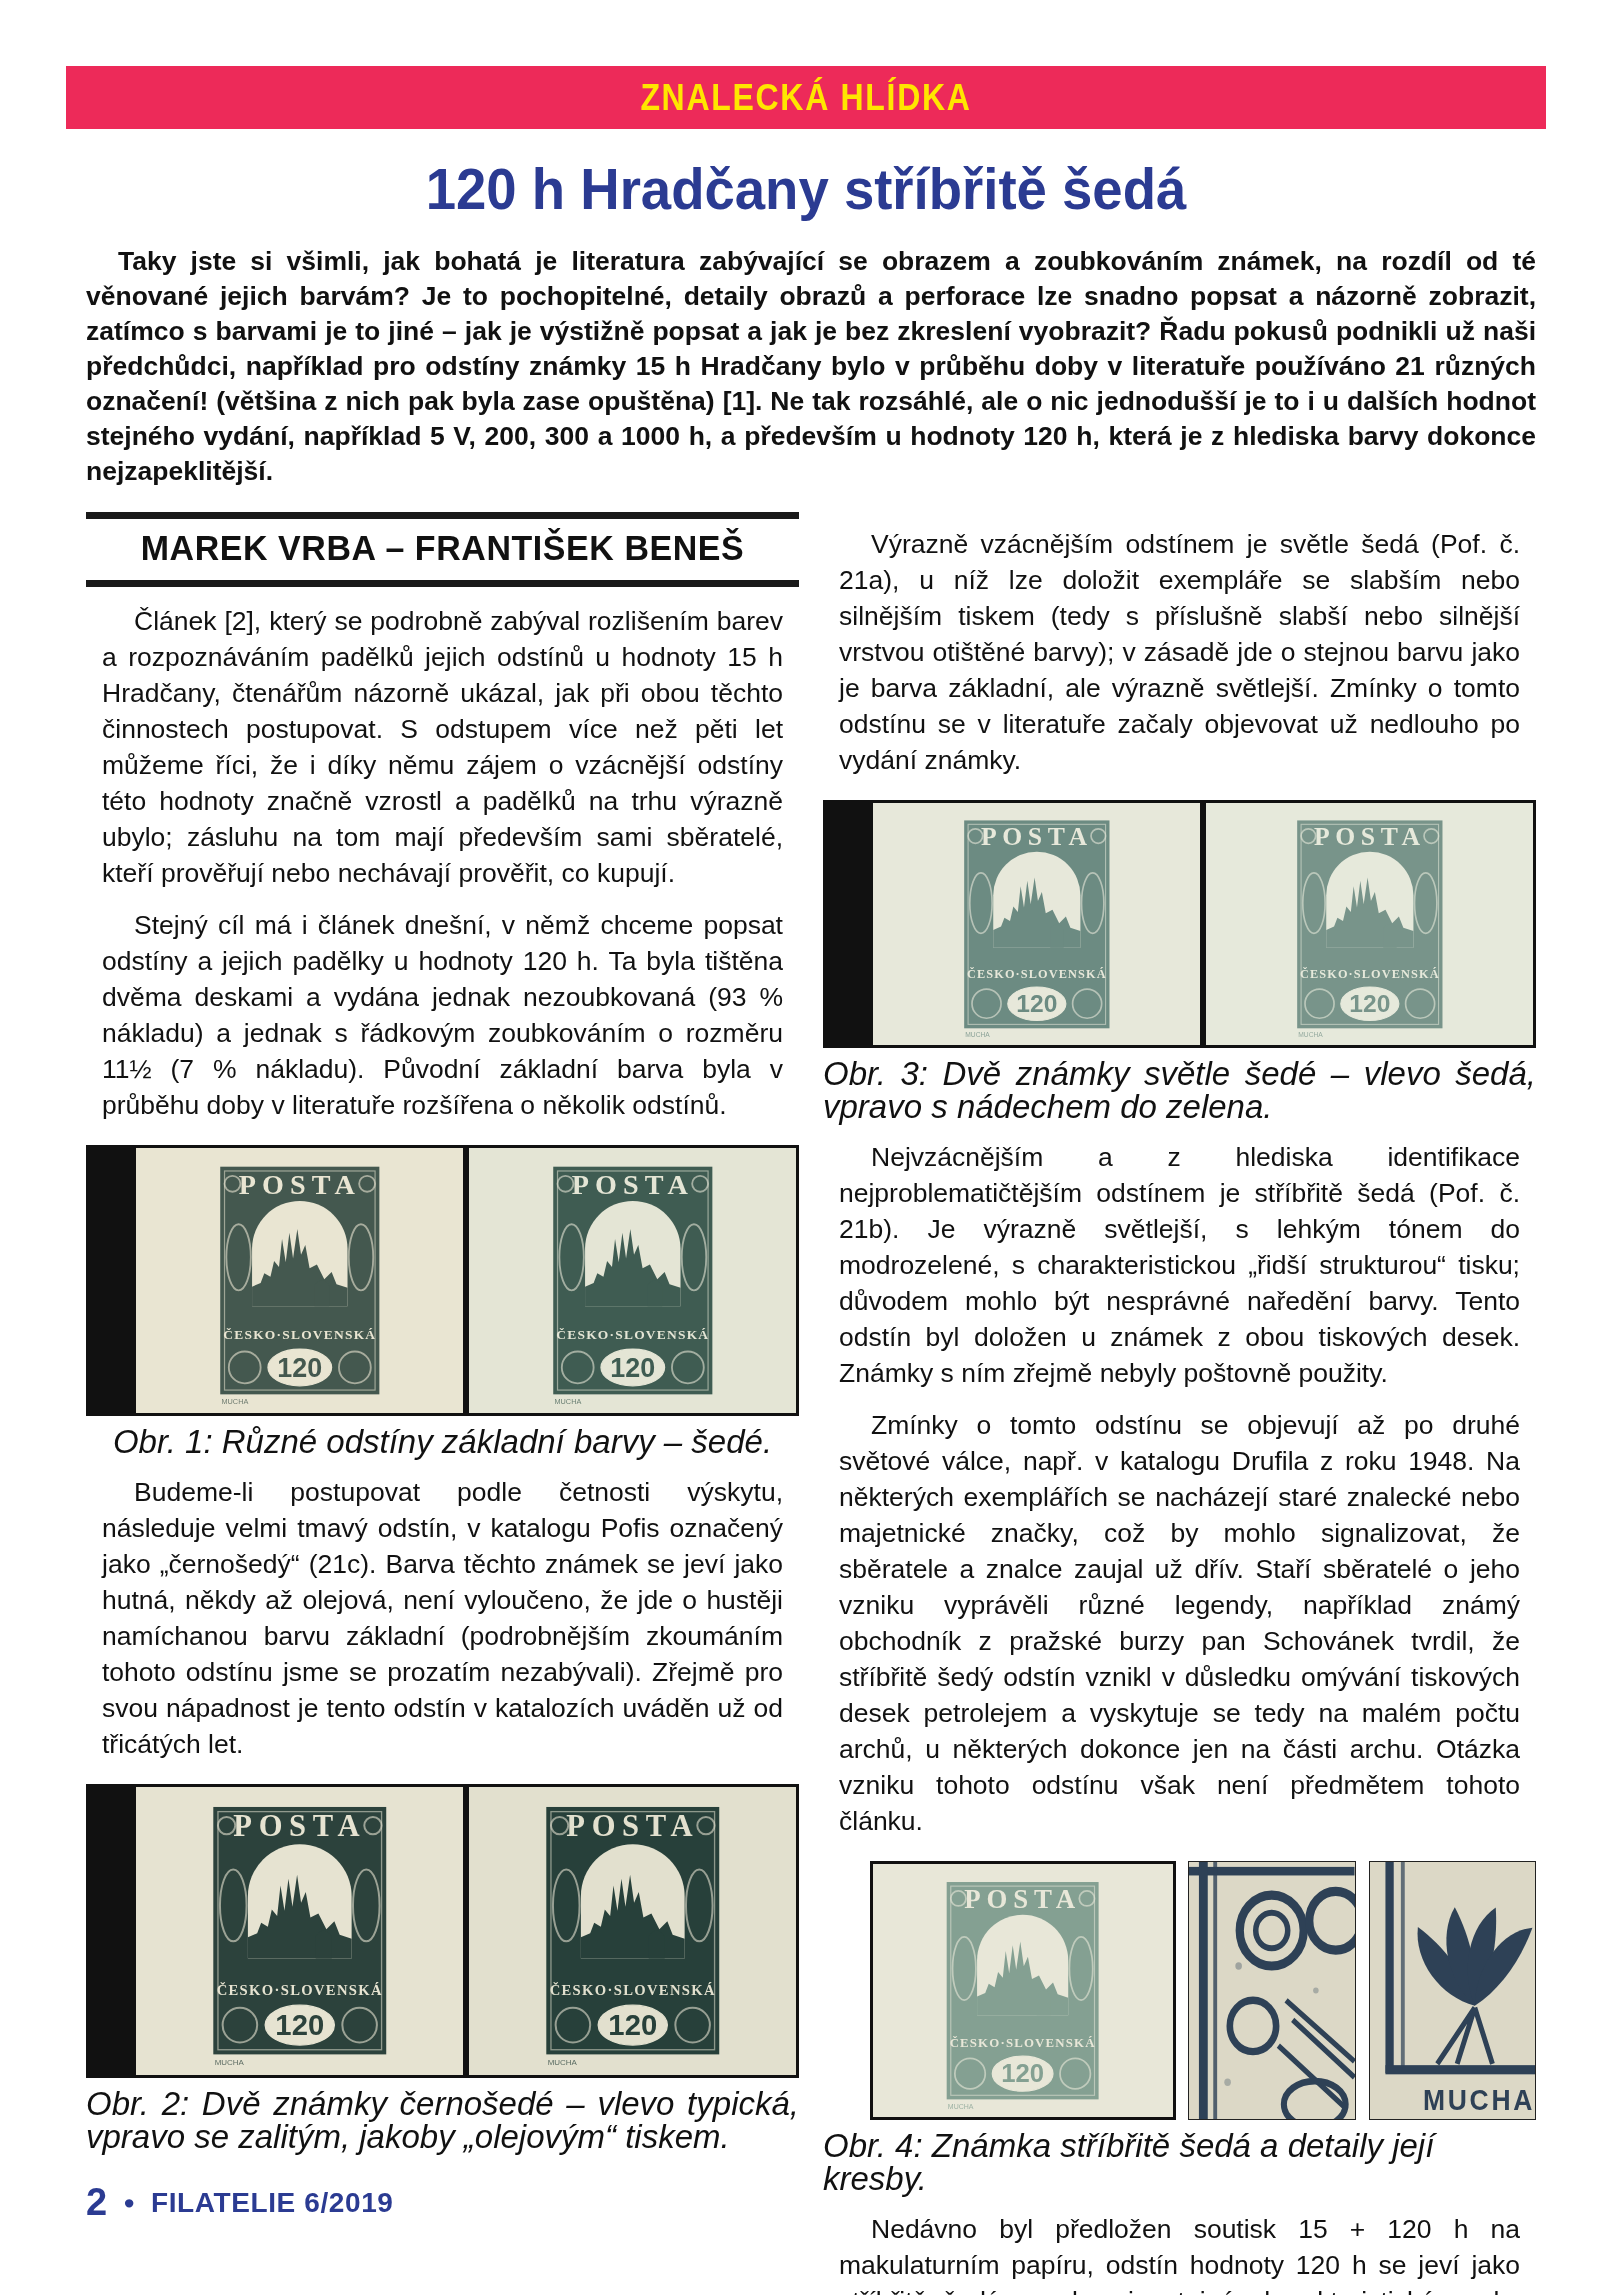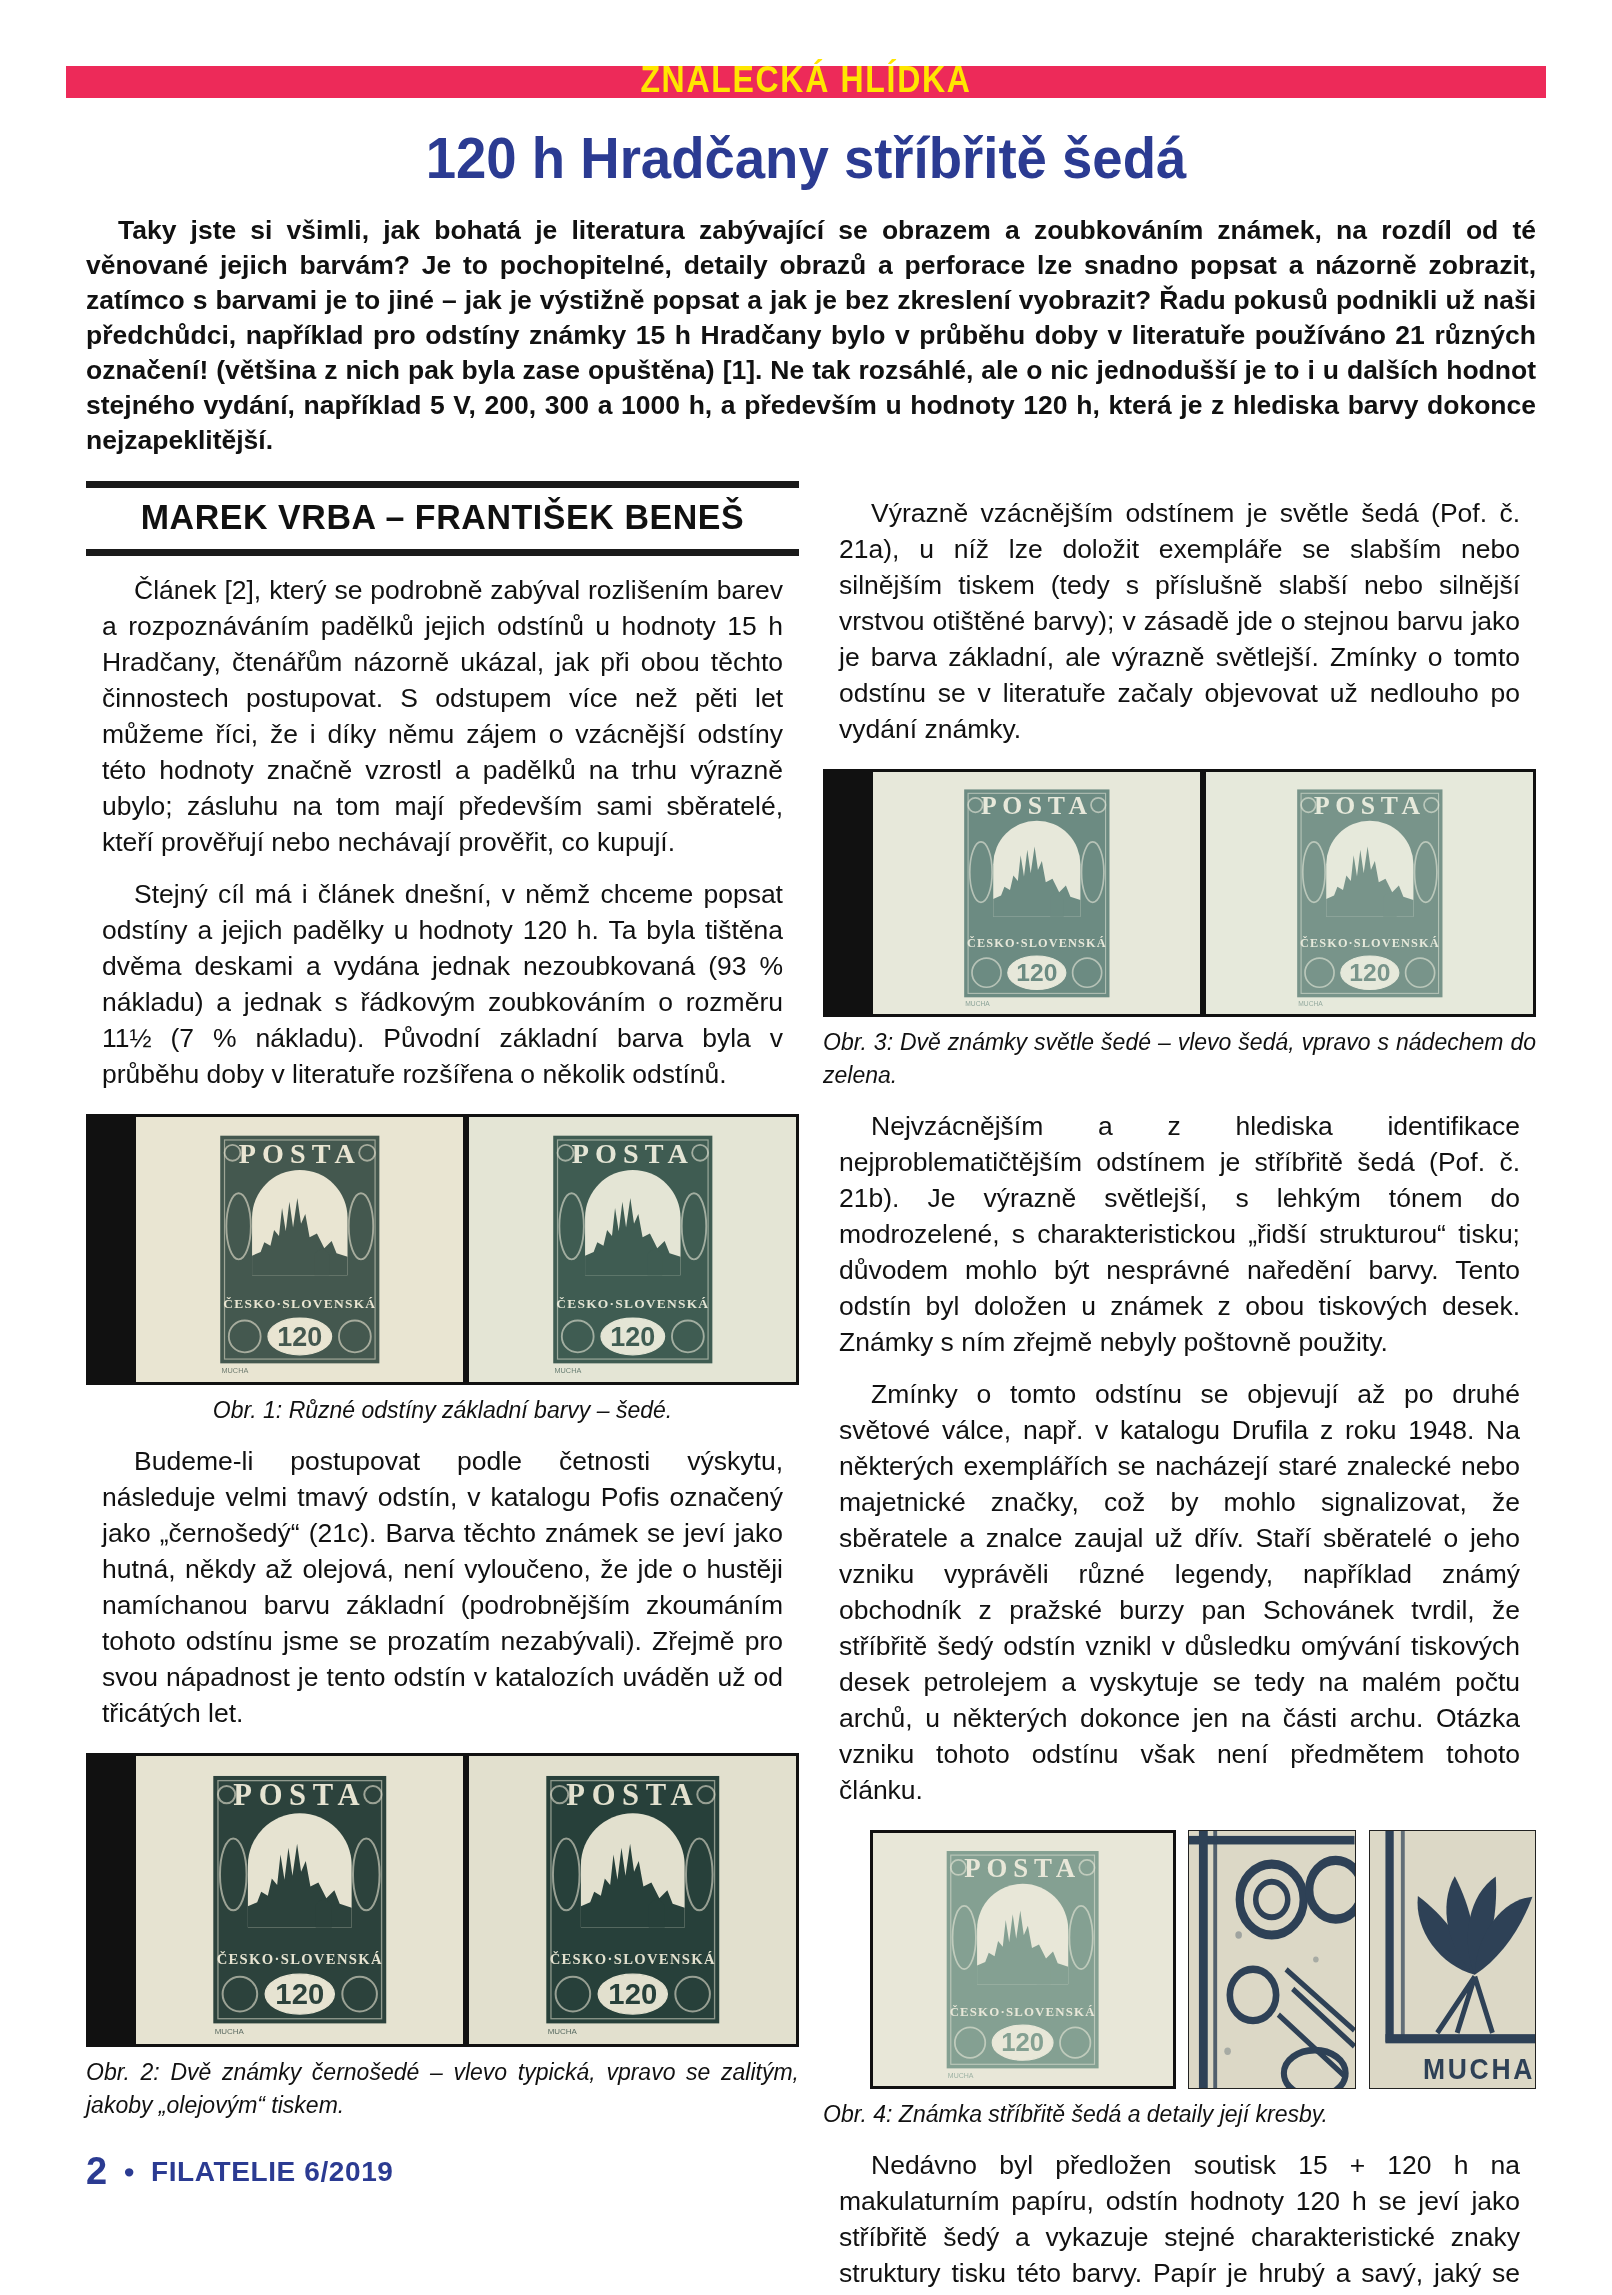--- a/index.html
+++ b/index.html
@@ -4,23 +4,23 @@
 <style>
   html,body{margin:0;padding:0;}
   body{
     width:1612px;height:2295px;background:#ffffff;
     font-family:"Liberation Sans", sans-serif;
     color:var(--text-black,#111);
     overflow:hidden;
   }
   
   .banner{
-    margin:66px 66px 0;height:32px;
+    margin:66px 66px 0;height:63px;
     background:var(--banner-bg,#ED2A59);
-    display:flex;align-items:flex-end;justify-content:center;
+    display:flex;align-items:center;justify-content:center;
   }
   .banner span{
     font-size:32px;font-weight:bold;color:var(--banner-text,#FFE600);
     letter-spacing:1.7px;transform:scaleY(1.18);
   }
   h1.title{
     margin:30px 0 0;text-align:center;
     color:var(--title-blue,#2B3B92);
     font-size:58px;font-weight:bold;line-height:1.05;
     transform:scaleX(.94);
@@ -47,21 +47,21 @@
   
   .fig{margin:22px 0 8px;padding:0;}
   .photo-row{
     border:3.5px solid var(--figure-border,#111);
     background:var(--figure-border,#111);
     display:flex;gap:5.8px;padding-left:47px;
   }
   .photo{flex:1;display:flex;align-items:center;justify-content:center;overflow:hidden;}
   .photo svg.stamp{height:97%;width:auto;aspect-ratio:300/420;display:block;}
   .h460{height:265px;} .h500{height:288px;} .h420{height:242px;} .h450{height:259px;}
-  .cap{font-size:23px;line-height:33px;font-style:italic;margin:9.2px 0 0;}
+  .cap{font-size:33px;line-height:33px;font-style:italic;margin:9.2px 0 0;}
   .cap-center{text-align:center;}
   .cap-just{text-align:justify;}
   .fig4-row{background:transparent;border:none;gap:12.7px;}
   .fig4-row .photo{border:3.5px solid var(--figure-border,#111);flex:0 0 45%;}
   .fig4-row .detail{flex:1;border:1.7px solid #222;overflow:hidden;background:var(--detail-paper,#DCD8C6);}
   .detail svg{width:100%;height:100%;display:block;}
   
   .footer{
     display:flex;align-items:center;gap:16px;
     margin-top:28px;color:var(--footer-blue,#2B3B92);

